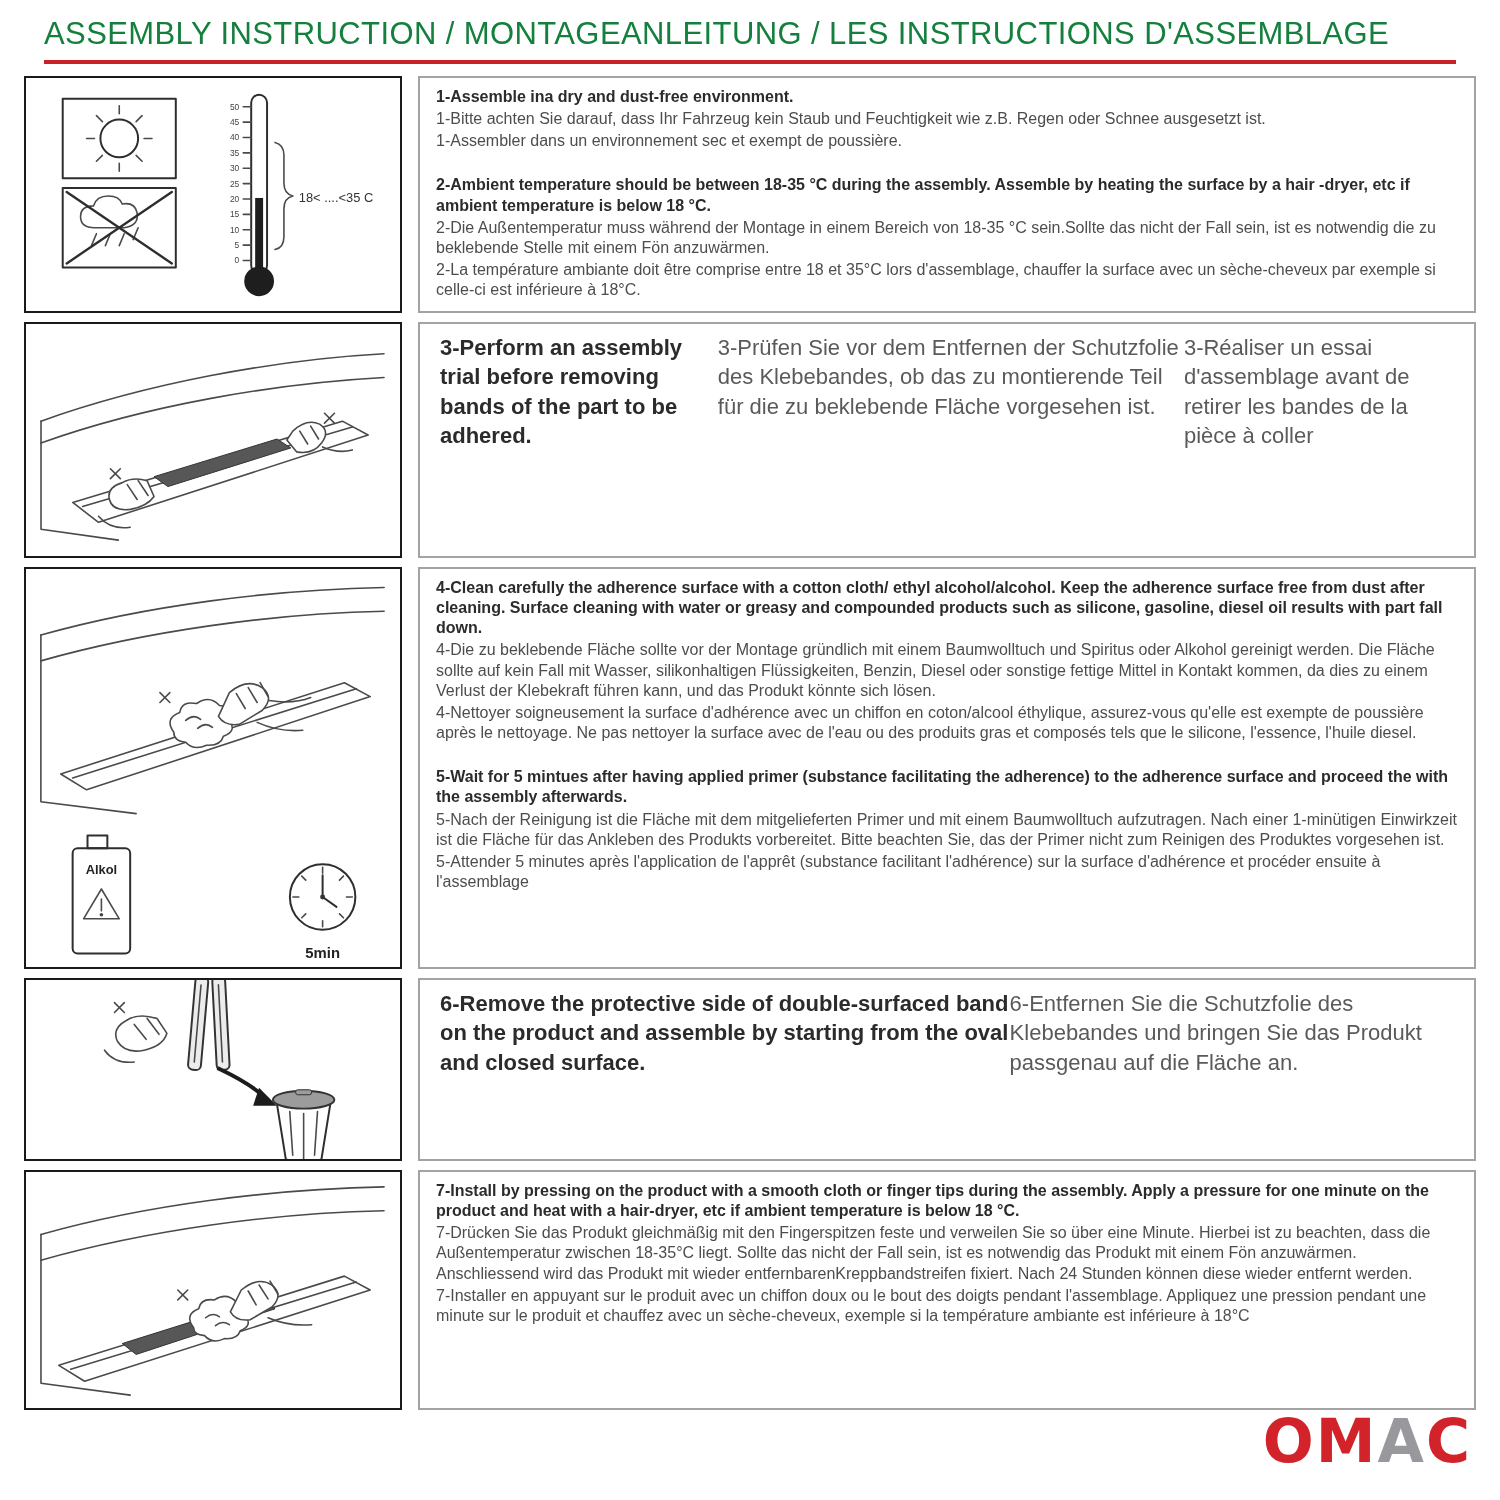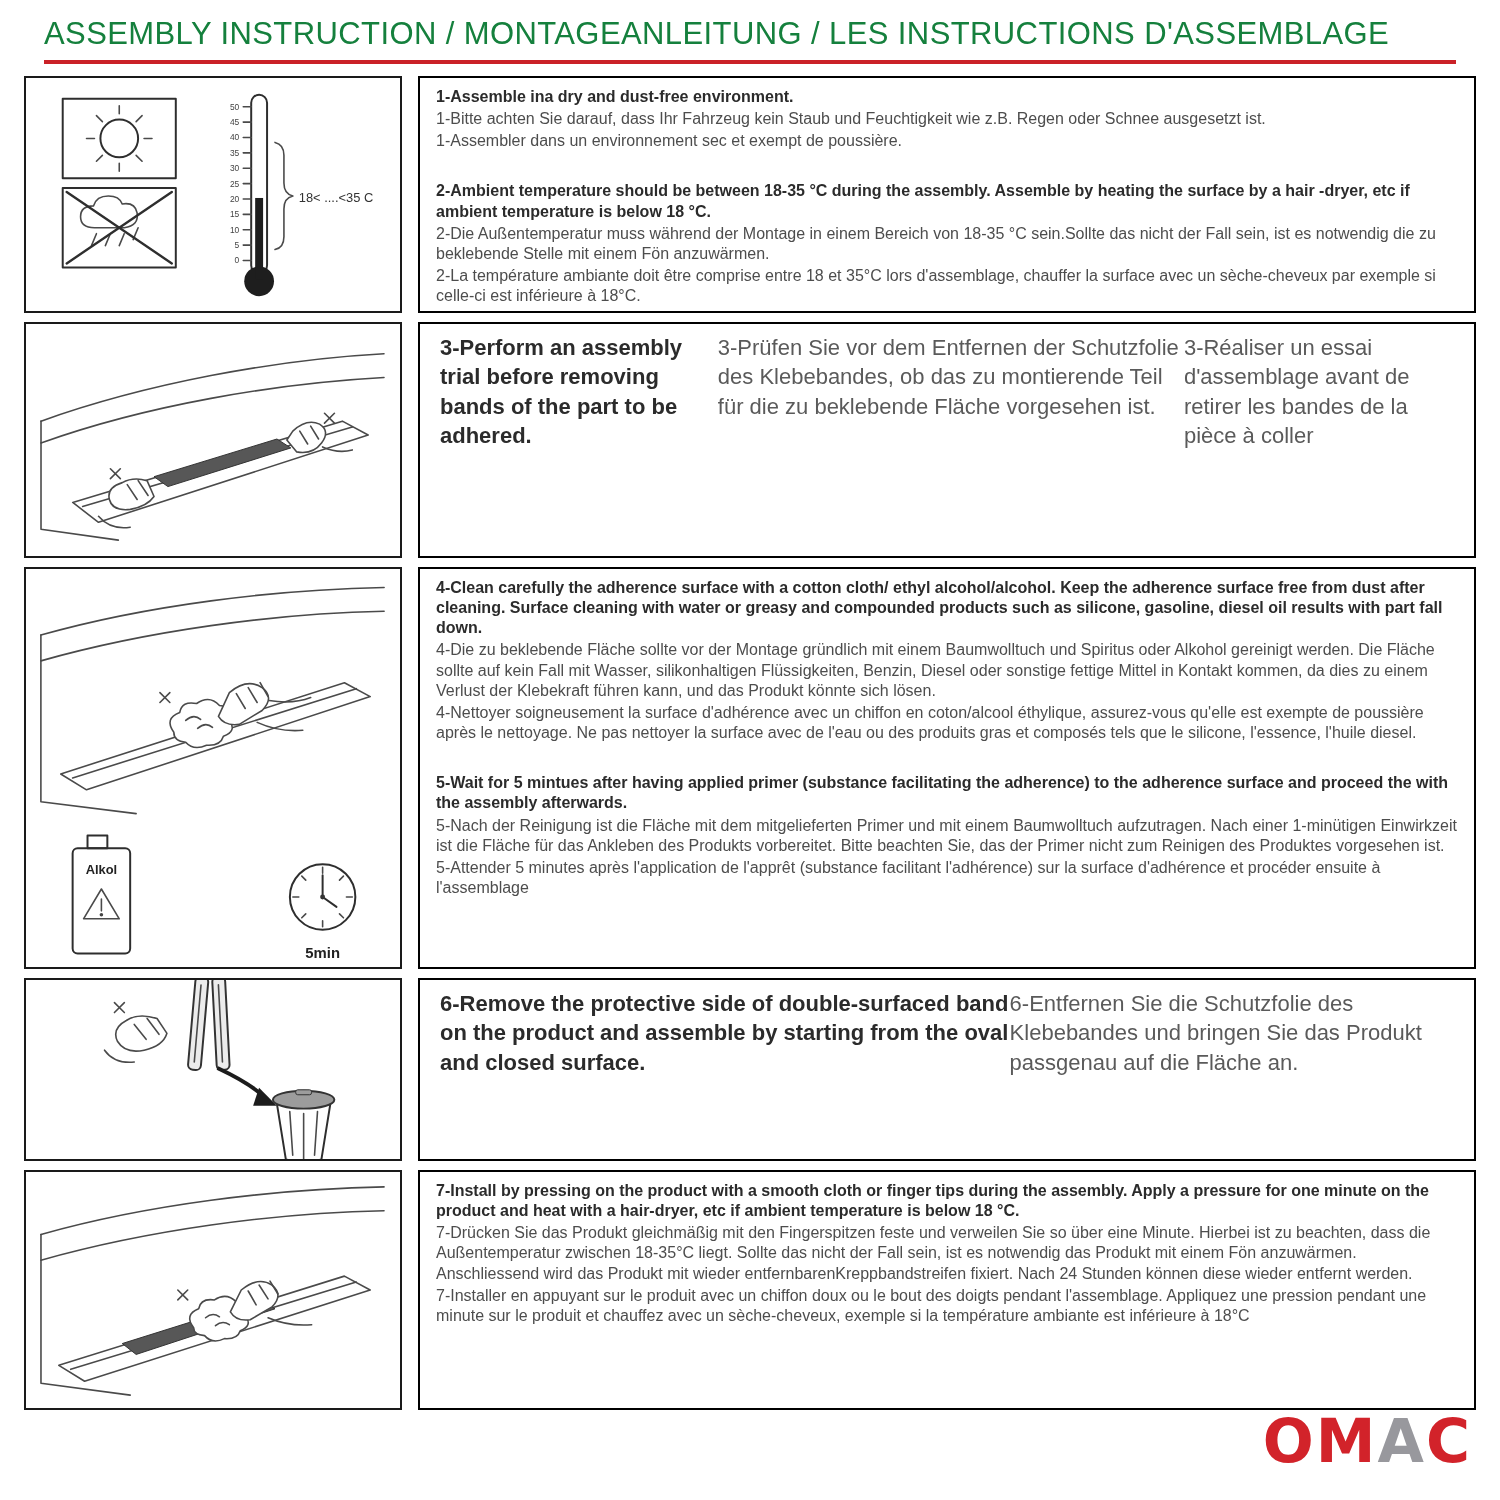--- a/index.html
+++ b/index.html
@@ -8,25 +8,25 @@
        font-family:"Liberation Sans",sans-serif;color:#474747}
 
   .title{margin:16px 44px 0;font-size:31px;font-weight:400;color:#15803d;
          letter-spacing:.4px;white-space:nowrap}
   .rule{height:4px;background:#ca2127;margin:8px 44px 12px 44px}
 
   .row{display:flex;gap:16px;margin:0 24px 9px}
   .r1{height:237px}.r2{height:236px}.r3{height:402px}.r4{height:183px}.r5{height:240px}
   .imgbox{flex:0 0 378px;height:100%;border:2px solid #1a1a1a;background:#fff;
           display:flex;align-items:center;justify-content:center;overflow:hidden}
-  .textbox{flex:1;height:100%;border:2px solid #000000;background:#fff;
+  .textbox{flex:1;height:100%;border:2px solid #a3a3a3;background:#fff;
            padding:9px 16px;overflow:hidden}
   .textbox p{font-size:16px;line-height:1.26;margin:0 0 2px;color:#4d4d4d}
   .textbox p.b{font-weight:700;color:#2b2b2b}
-  .textbox p.gap{margin-top:30px}
+  .textbox p.gap{margin-top:24px}
   .textbox.big{display:flex;justify-content:center;padding:9px 20px}
   .textbox.big p{font-size:22px;line-height:1.34;margin:0 0 5px;color:#5a5a5a}
   .textbox.big p.b{color:#2b2b2b}
 
   svg{display:block}
   .ln{fill:none;stroke:#4a4a4a;stroke-width:1.6;stroke-linecap:round;stroke-linejoin:round}
   .ln2{fill:none;stroke:#2e2e2e;stroke-width:2;stroke-linecap:round;stroke-linejoin:round}
   .cross{fill:none;stroke:#2e2e2e;stroke-width:2.4;stroke-linecap:round}
   .hand{fill:#fff;stroke:#4a4a4a;stroke-width:1.6;stroke-linejoin:round}
   .dk{fill:#575757;stroke:#333;stroke-width:1}

